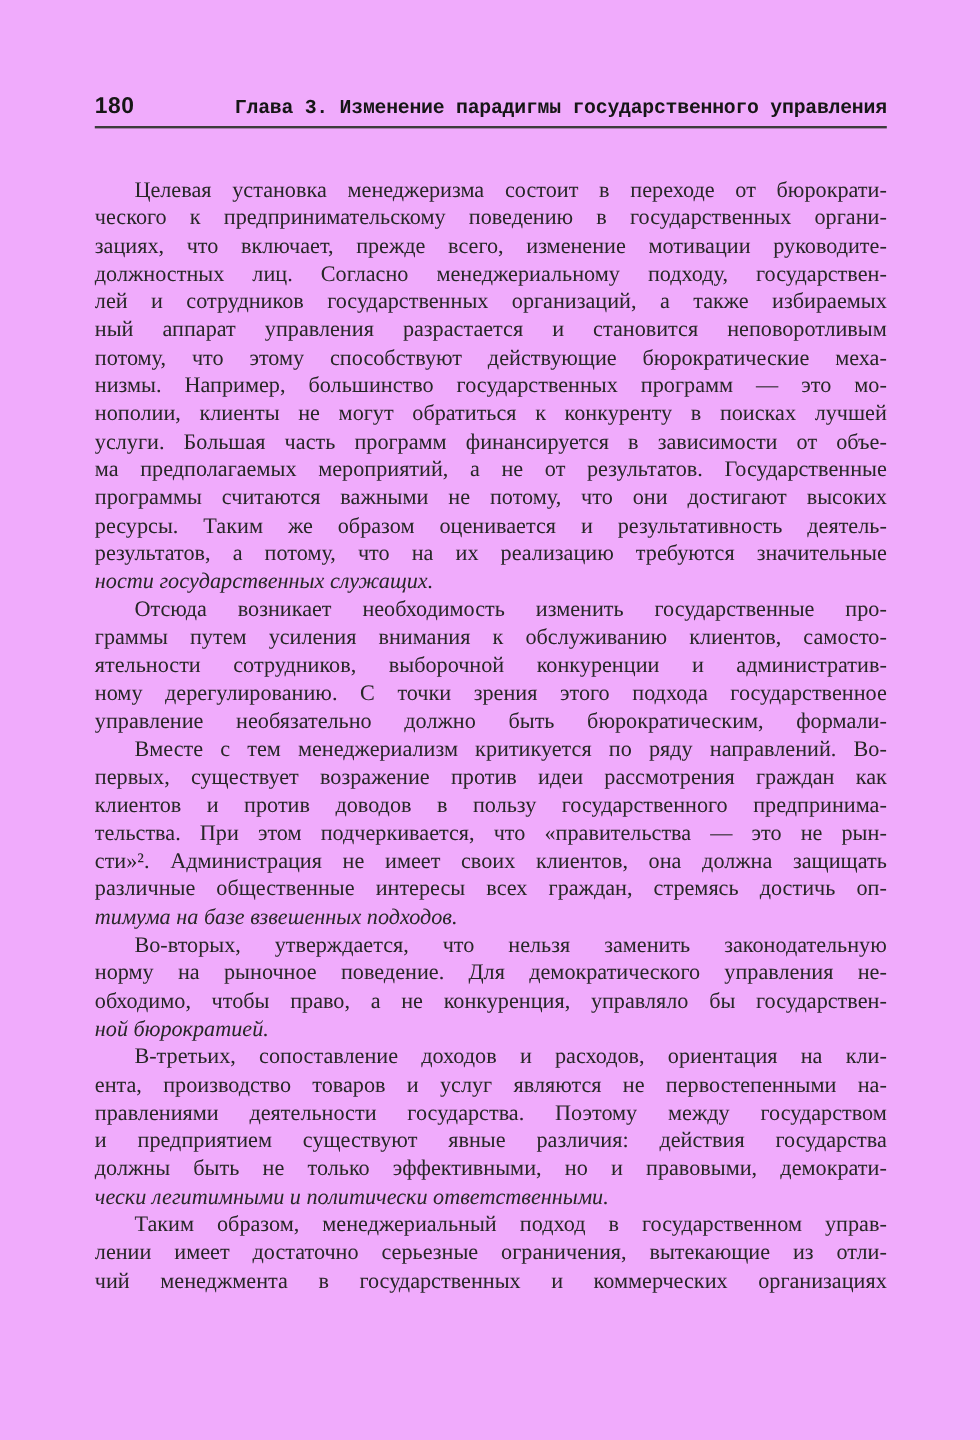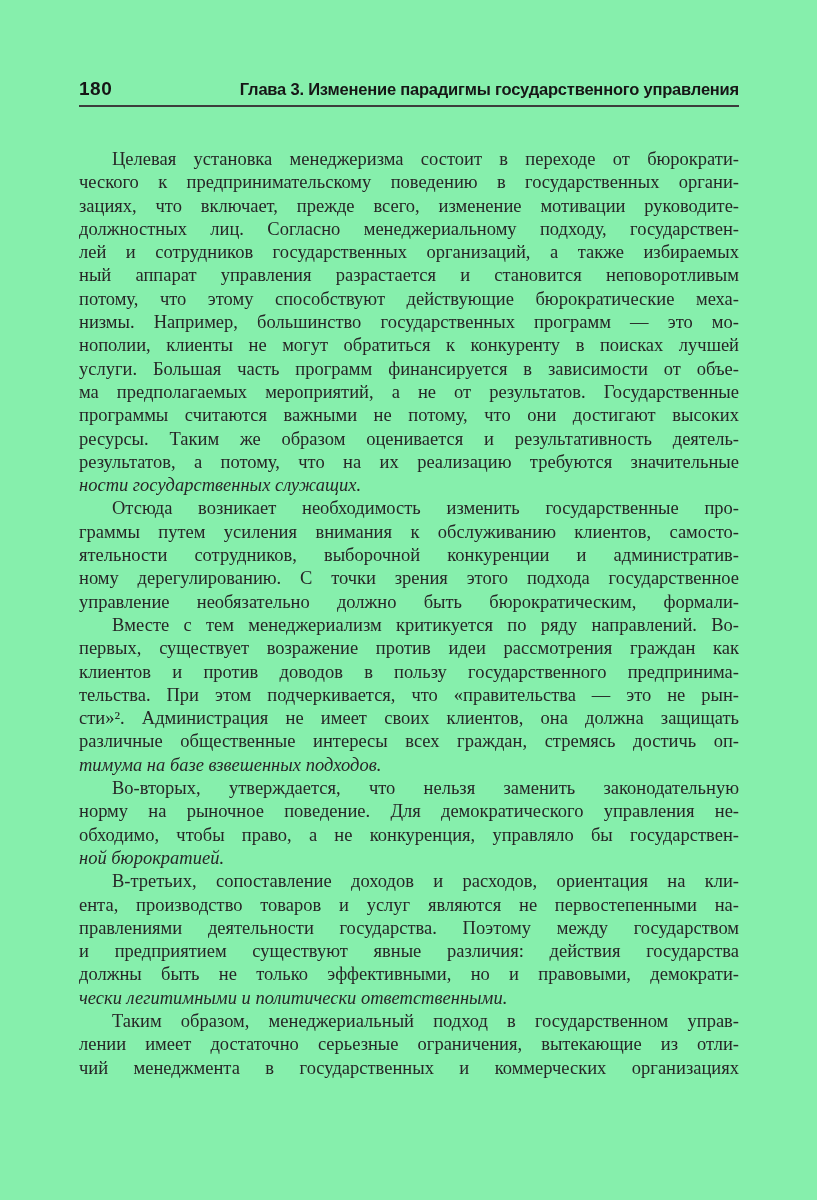--- a/index.html
+++ b/index.html
@@ -2,35 +2,35 @@
 <html lang="ru"><head>
 <meta charset="utf-8">
 <style>
   html, body { margin: 0; padding: 0; }
   body { background: #e8e8e8; }
   .page {
     position: relative;
     width: 817px;
     height: 1200px;
     margin: 0 auto;
-    background: #86efac;
+    background: #f0abfc;
     box-sizing: border-box;
     padding: 78px 78px 0 79px;
     overflow: hidden;
   }
   .header {
     display: flex;
     justify-content: space-between;
     align-items: baseline;
     font-family: "Liberation Sans", "DejaVu Sans", sans-serif;
     font-weight: bold;
     color: #161616;
   }
   .page-number { font-size: 19px; letter-spacing: 0.5px; }
-  .chapter-title { font-size: 16.5px; letter-spacing: -0.2px; }
+  .chapter-title { font-size: 16.5px; letter-spacing: -0.2px; font-family: Liberation Mono, monospace; }
   .header-rule {
     border: none;
     border-top: 2.5px solid #3c3c3c;
     margin: 5px 0 0 0;
   }
   .body-text {
     margin-top: 41px;
     font-family: "Liberation Serif", "DejaVu Serif", serif;
     font-size: 18.5px;
     line-height: 23.3px;

